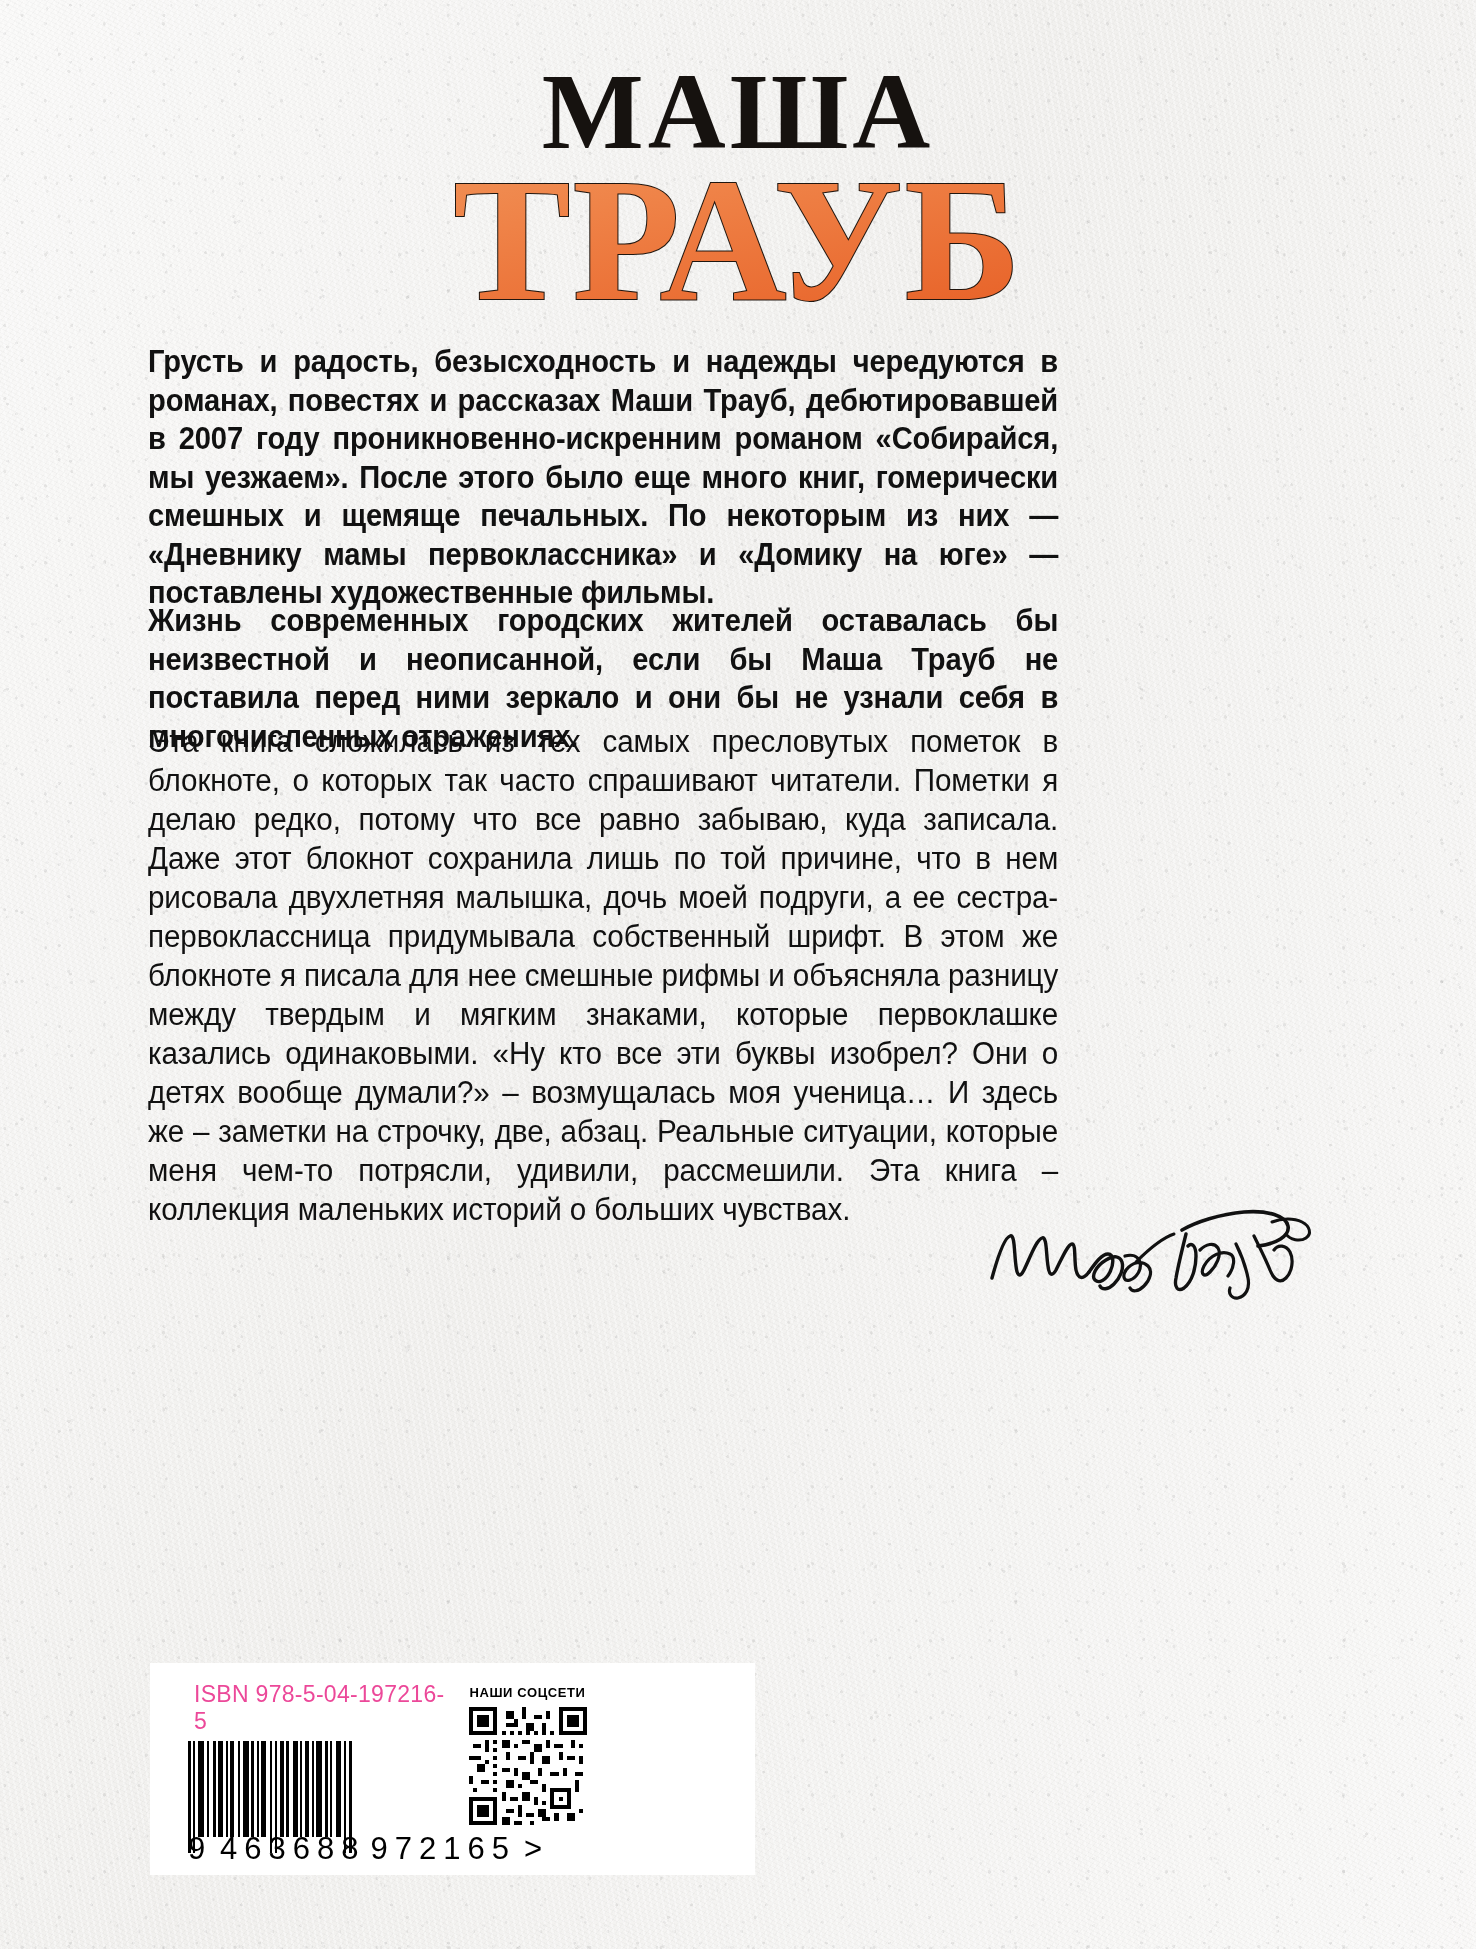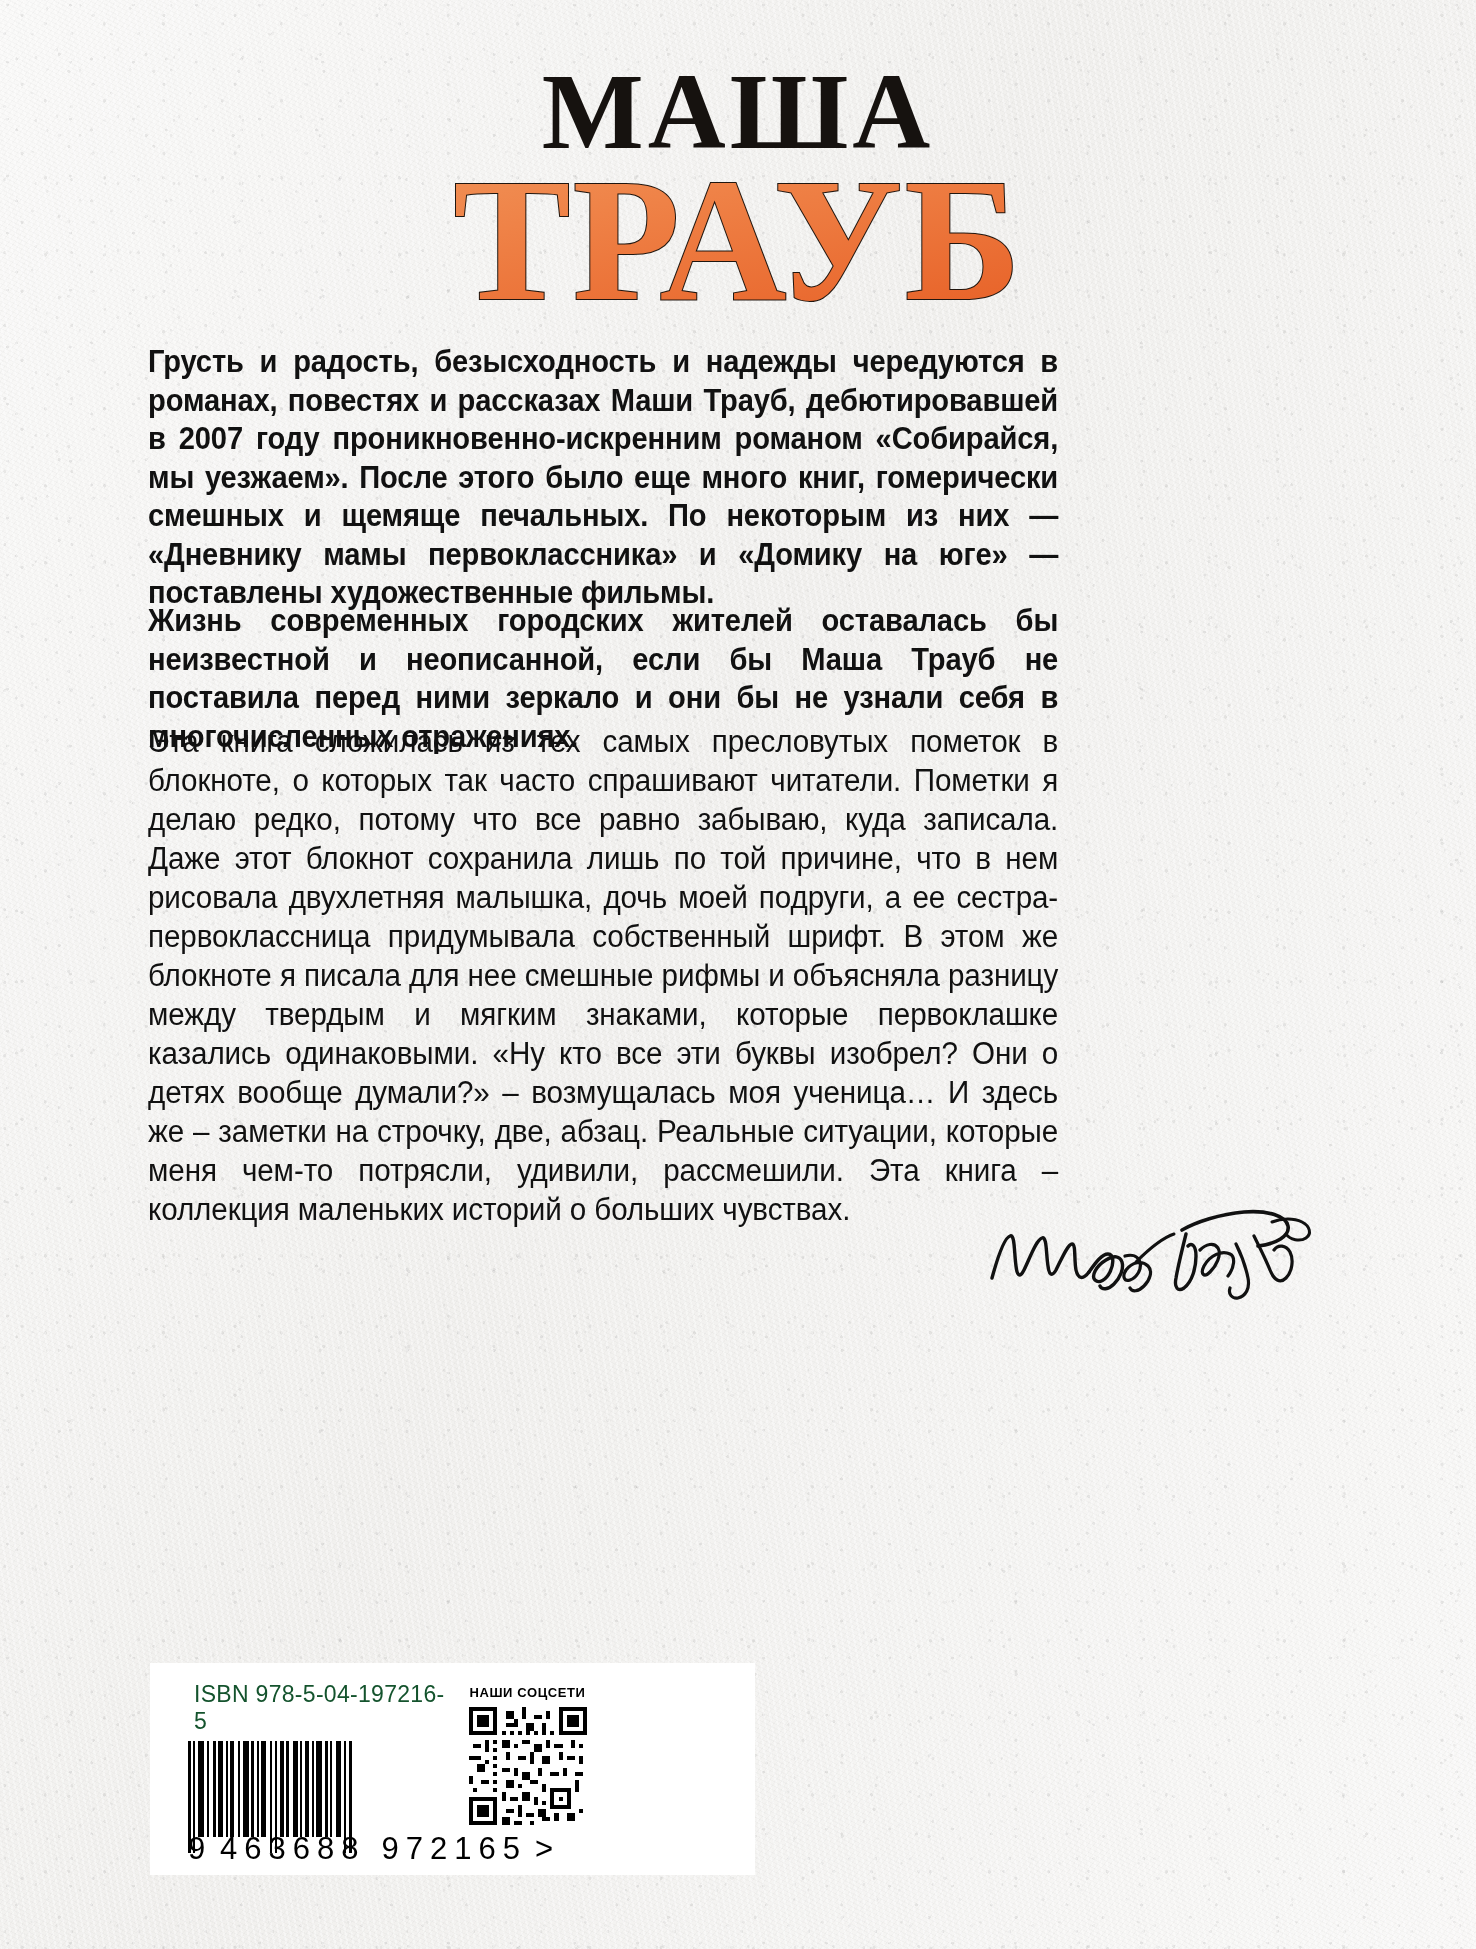--- a/index.html
+++ b/index.html
@@ -163,21 +163,21 @@
   }
   .barcode-block {
     position: relative;
     width: 300px;
     padding: 18px 0 0 38px;
     box-sizing: border-box;
   }
   .isbn-text {
     font-family: "Liberation Sans", sans-serif;
     font-size: 23px;
-    color: #14532d;
+    color: #ec4899;
     letter-spacing: 0.3px;
     margin-left: 6px;
   }
   .bars {
     margin-top: 6px;
     height: 112px;
     width: 252px;
     display: flex;
     align-items: flex-start;
   }
@@ -186,21 +186,21 @@
     font-family: "Liberation Sans", sans-serif;
     font-size: 31px;
     color: #000;
     letter-spacing: 3px;
     margin-top: -22px;
     display: flex;
     width: 258px;
   }
   .ean-digits .d-lead { width: 20px; }
   .ean-digits .d-left { margin-left: 12px; letter-spacing: 7px; }
-  .ean-digits .d-right { margin-left: 16px; letter-spacing: 7px; }
+  .ean-digits .d-right { margin-left: 5px; letter-spacing: 7px; }
   .ean-digits .d-gt { margin-left: 8px; }
 
   .logo-block {
     width: 150px;
     display: flex;
     flex-direction: column;
     align-items: center;
     justify-content: center;
     padding-bottom: 8px;
   }

